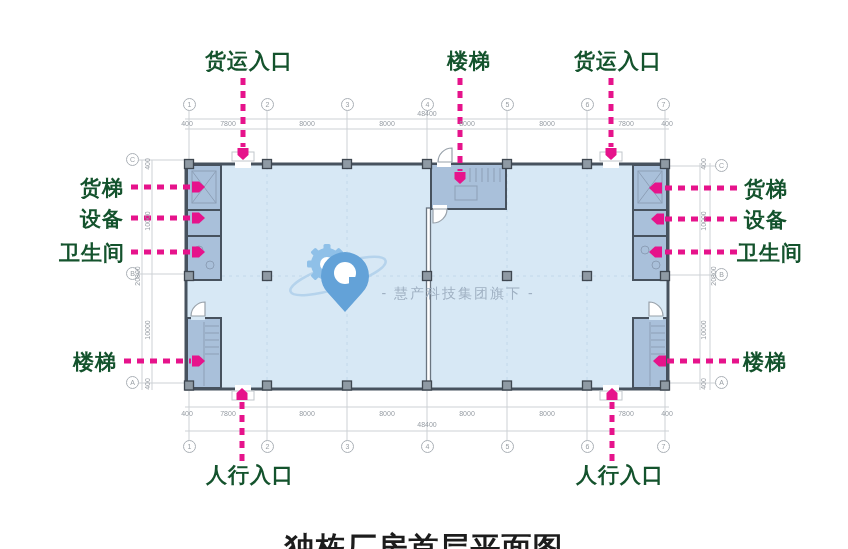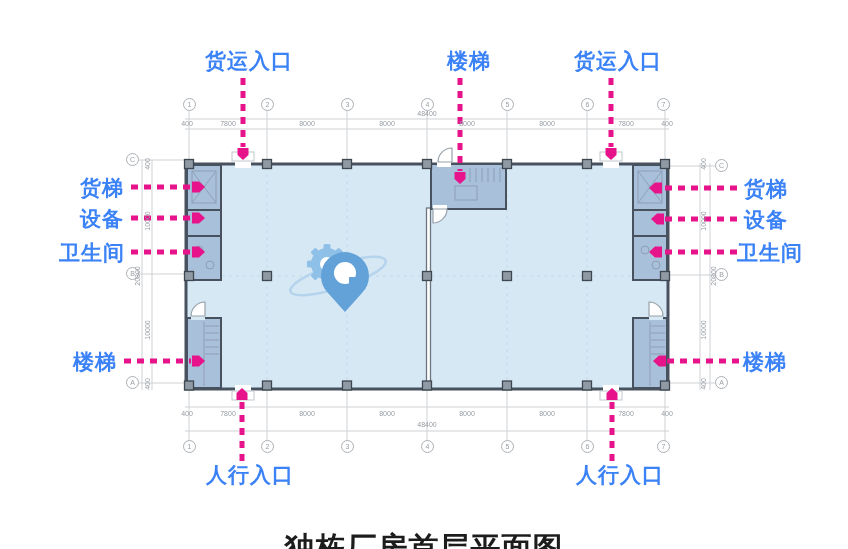--- a/index.html
+++ b/index.html
@@ -1,19 +1,19 @@
 <!DOCTYPE html>
 <html><head>
 <meta charset="utf-8">
 <style>
   html,body{margin:0;padding:0;background:#fff;}
   .canvas{position:relative;width:848px;height:549px;overflow:hidden;background:#fff;
           font-family:"Liberation Sans",sans-serif;}
   svg{position:absolute;left:0;top:0;}
-  .callout{position:absolute;font-weight:700;font-size:21px;line-height:24px;color:#3b82f6;letter-spacing:1px;white-space:nowrap;}
+  .callout{position:absolute;font-weight:700;font-size:21px;line-height:24px;color:#14532d;letter-spacing:1px;white-space:nowrap;}
   .dim{position:absolute;width:44px;margin-left:-22px;text-align:center;font-size:7px;line-height:8px;color:#969ca3;white-space:nowrap;}
   .dimv{transform:rotate(-90deg);}
   .gridc{position:absolute;width:13px;height:13px;box-sizing:border-box;border:1px solid #aab0b6;border-radius:50%;
          background:#fff;color:#9aa0a6;font-size:7px;line-height:11px;text-align:center;}
   .wm-brand{position:absolute;left:377px;top:247px;font-size:30px;line-height:34px;font-weight:700;
             color:#5b9bd8;letter-spacing:2px;white-space:nowrap;}
   .wm-sub{position:absolute;left:376px;top:284px;width:164px;text-align:center;font-size:14px;line-height:18px;
           color:#9fb0c2;letter-spacing:2px;white-space:nowrap;}
   .page-title{position:absolute;left:0;top:528px;width:848px;text-align:center;font-size:30px;font-weight:700;
               color:#1c1c1c;letter-spacing:1px;}
@@ -270,16 +270,17 @@
 <div class="dim dimv" style="left:148px;top:326px;">10000</div>
 <div class="dim dimv" style="left:148px;top:380px;">400</div>
 <div class="dim dimv" style="left:138px;top:272px;">20800</div>
 
 <div class="dim dimv" style="left:704px;top:160px;">400</div>
 <div class="dim dimv" style="left:704px;top:217px;">10000</div>
 <div class="dim dimv" style="left:704px;top:326px;">10000</div>
 <div class="dim dimv" style="left:704px;top:380px;">400</div>
 <div class="dim dimv" style="left:714px;top:272px;">20800</div>
 
+<div class="wm-sub">- 慧产科技集团旗下 -</div>
 
 <div class="page-title">独栋厂房首层平面图</div>
 
 </div>
 
 </body></html>

